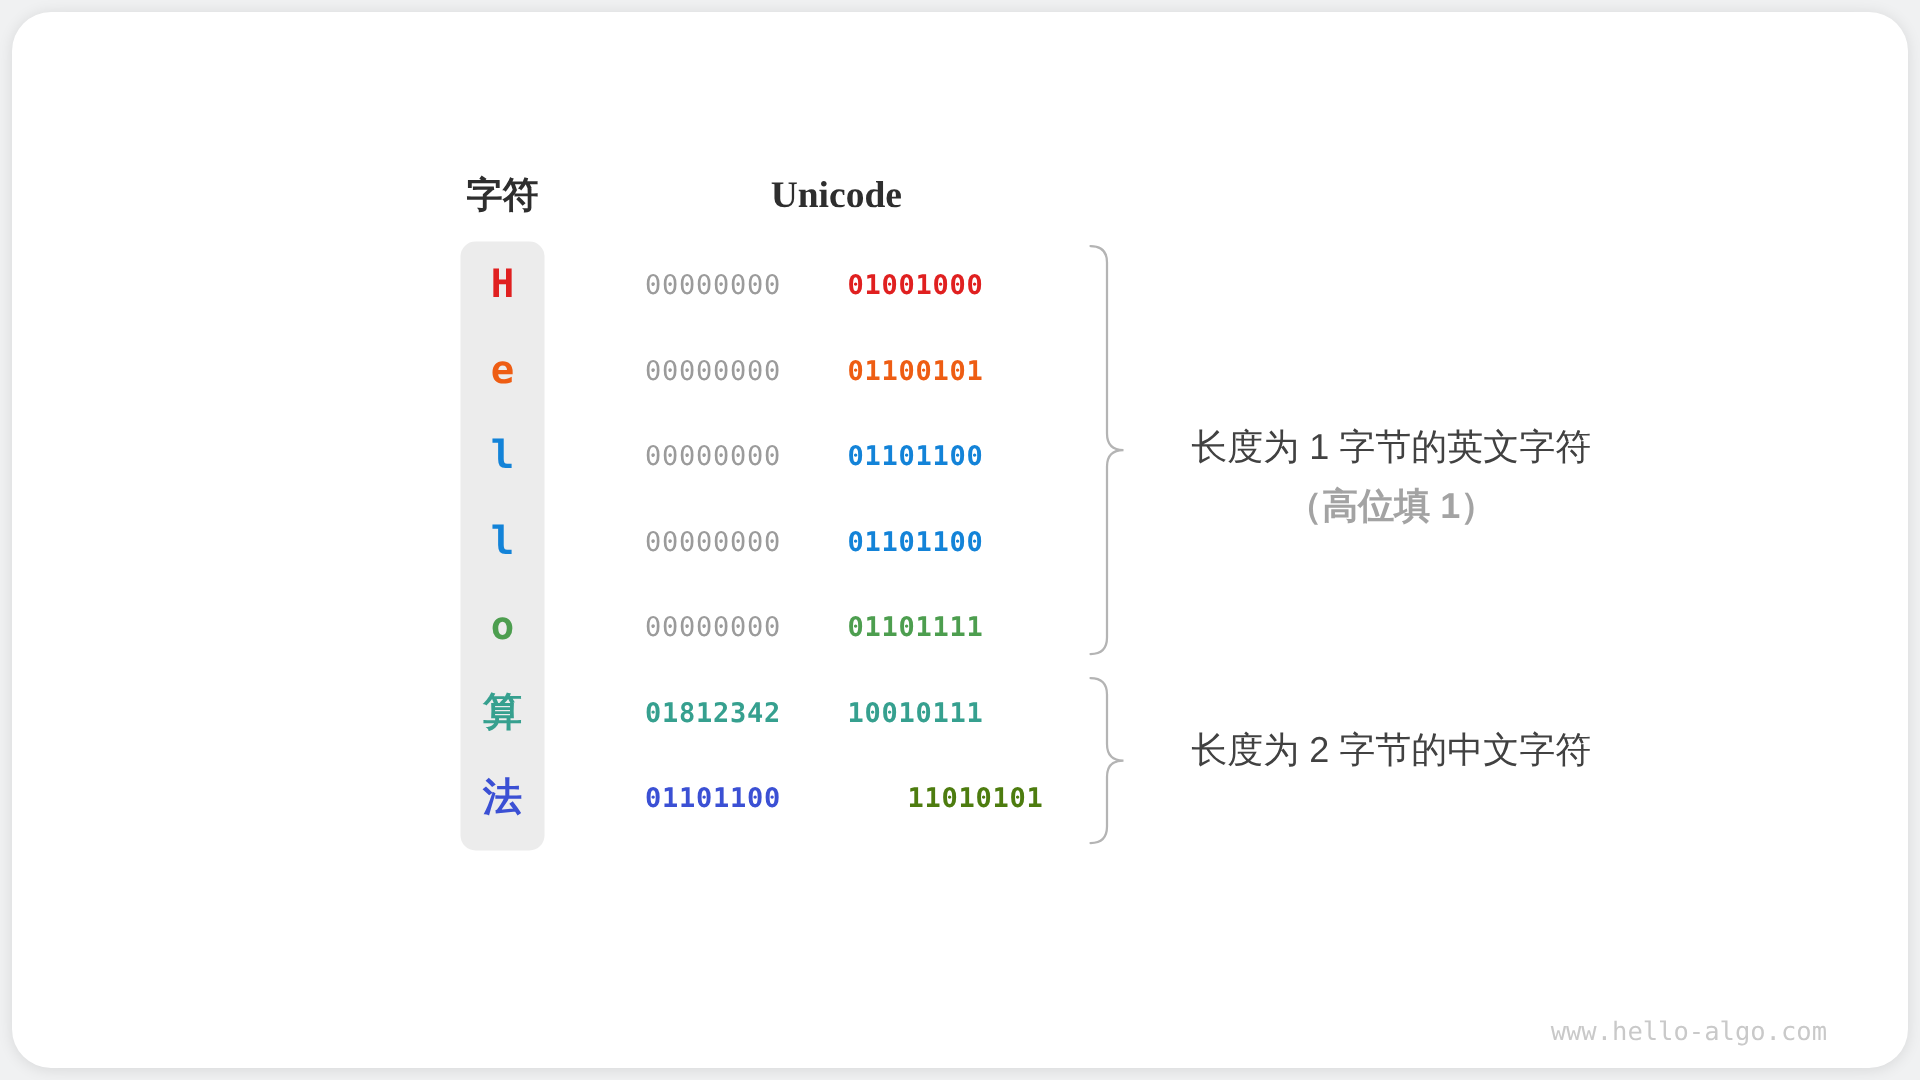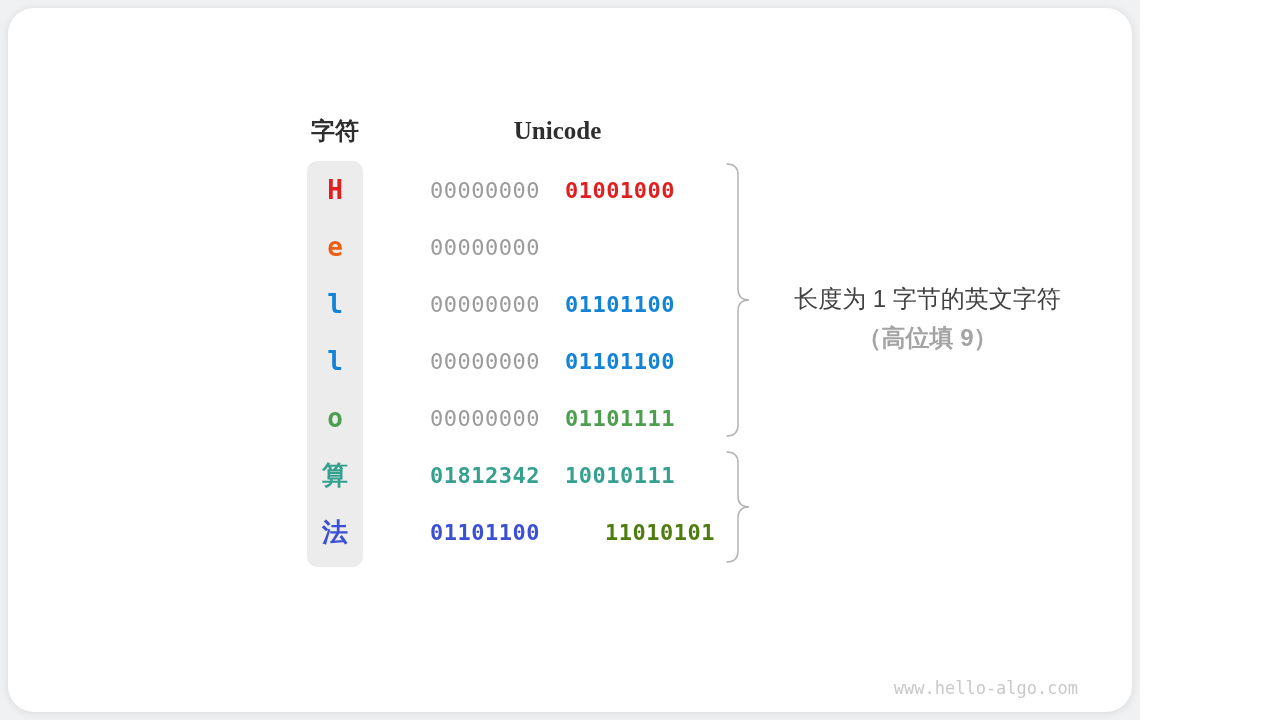--- a/index.html
+++ b/index.html
@@ -1,18 +1,18 @@
 <!DOCTYPE html>
 <html><head>
 <meta charset="utf-8">
 <style>
   html, body { margin: 0; padding: 0; }
   .stage {
     position: relative;
-    width: 1140px;
+    width: 1280px;
     height: 720px;
     background: #f0f1f2;
     overflow: hidden;
     font-family: "Liberation Sans", sans-serif;
   }
   .card {
     position: absolute;
     left: 8px; top: 8px; right: 8px; bottom: 8px;
     background: #ffffff;
     border-radius: 26px;
@@ -56,21 +56,21 @@
     position: absolute;
     left: 0; width: 56px;
     text-align: center;
     font-family: "DejaVu Sans Mono", monospace;
     font-weight: 700;
     font-size: 26px;
   }
   .byte {
     position: absolute;
     font-family: "DejaVu Sans Mono", monospace;
-    font-size: 22px;
+    font-size: 18px;
     letter-spacing: 0.5px;
   }
   .byte.b1 { left: 123px; }
   .byte.b2 { left: 258px; }
   .byte.bold { font-weight: 700; }
   .byte.gray { font-weight: 400; }
   .brace {
     position: absolute;
     left: 725px;
   }
@@ -113,20 +113,21 @@
 
   <div class="rows">
       <div class="row" style="top: 0px;">
         <span class="cell-char" style="color: rgb(224, 32, 32);">H</span>
         <span class="byte b1 gray" style="color: rgb(155, 155, 155);">00000000</span>
         <span class="byte b2 bold" style="color: rgb(224, 32, 32);">01001000</span>
       </div>
       <div class="row" style="top: 57px;">
         <span class="cell-char" style="color: rgb(238, 93, 19);">e</span>
         <span class="byte b1 gray" style="color: rgb(155, 155, 155);">00000000</span>
+        <span class="byte b2 bold" style="color: rgb(238, 93, 19);">01100101</span>
       </div>
       <div class="row" style="top: 114px;">
         <span class="cell-char" style="color: rgb(19, 131, 216);">l</span>
         <span class="byte b1 gray" style="color: rgb(155, 155, 155);">00000000</span>
         <span class="byte b2 bold" style="color: rgb(19, 131, 216);">01101100</span>
       </div>
       <div class="row" style="top: 171px;">
         <span class="cell-char" style="color: rgb(19, 131, 216);">l</span>
         <span class="byte b1 gray" style="color: rgb(155, 155, 155);">00000000</span>
         <span class="byte b2 bold" style="color: rgb(19, 131, 216);">01101100</span>
@@ -150,17 +151,20 @@
 
   <svg class="brace brace-1" width="26" height="276" viewBox="0 0 26 276">
     <path d="M 2,2 Q 13,2 13,13 L 13,127 Q 13,138 24,138 Q 13,138 13,149 L 13,263 Q 13,274 2,274" fill="none" stroke="#b4b4b4" stroke-width="1.5" stroke-linecap="round"></path>
   </svg>
   <svg class="brace brace-2" width="26" height="114" viewBox="0 0 26 114">
     <path d="M 2,2 Q 13,2 13,13 L 13,46 Q 13,57 24,57 Q 13,57 13,68 L 13,101 Q 13,112 2,112" fill="none" stroke="#b4b4b4" stroke-width="1.5" stroke-linecap="round"></path>
   </svg>
 
   <div class="ann ann-1" style="color: rgb(65, 65, 65);">
     <div>长度为 1 字节的英文字符</div>
-    <div class="dim" style="color: rgb(163, 163, 163);">（高位填 9）</div>
+    <div class="dim" style="color: rgb(163, 163, 163);">（高位填 1）</div>
+  </div>
+  <div class="ann ann-2" style="color: rgb(65, 65, 65);">
+    <div>长度为 2 字节的中文字符</div>
   </div>
 
   <div class="watermark">www.hello-algo.com</div>
 </div>
 
 </body></html>

